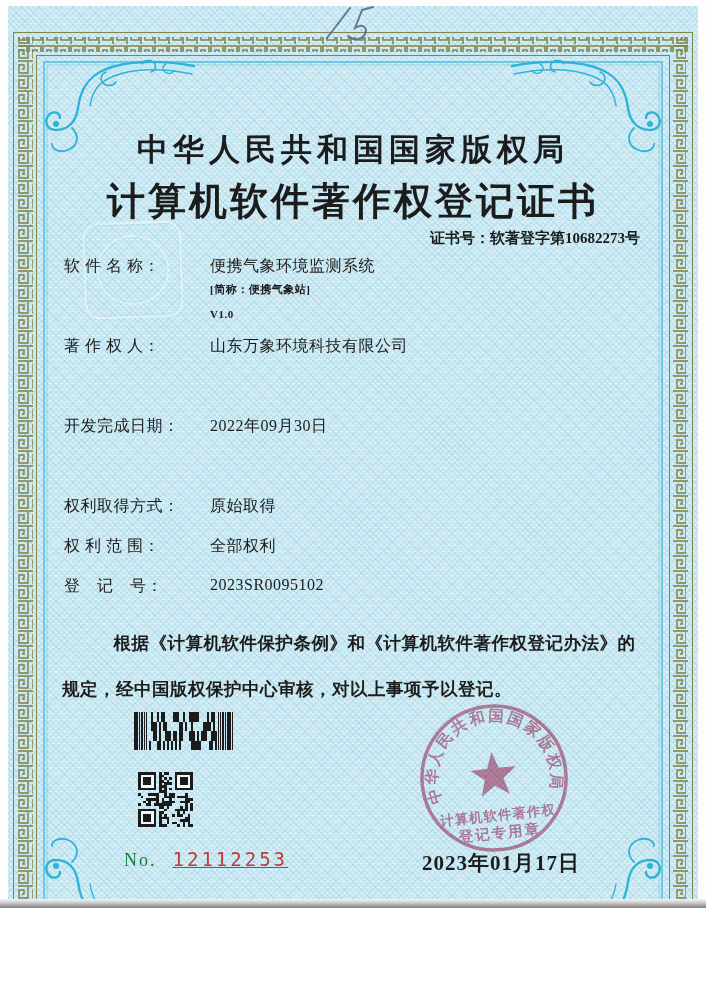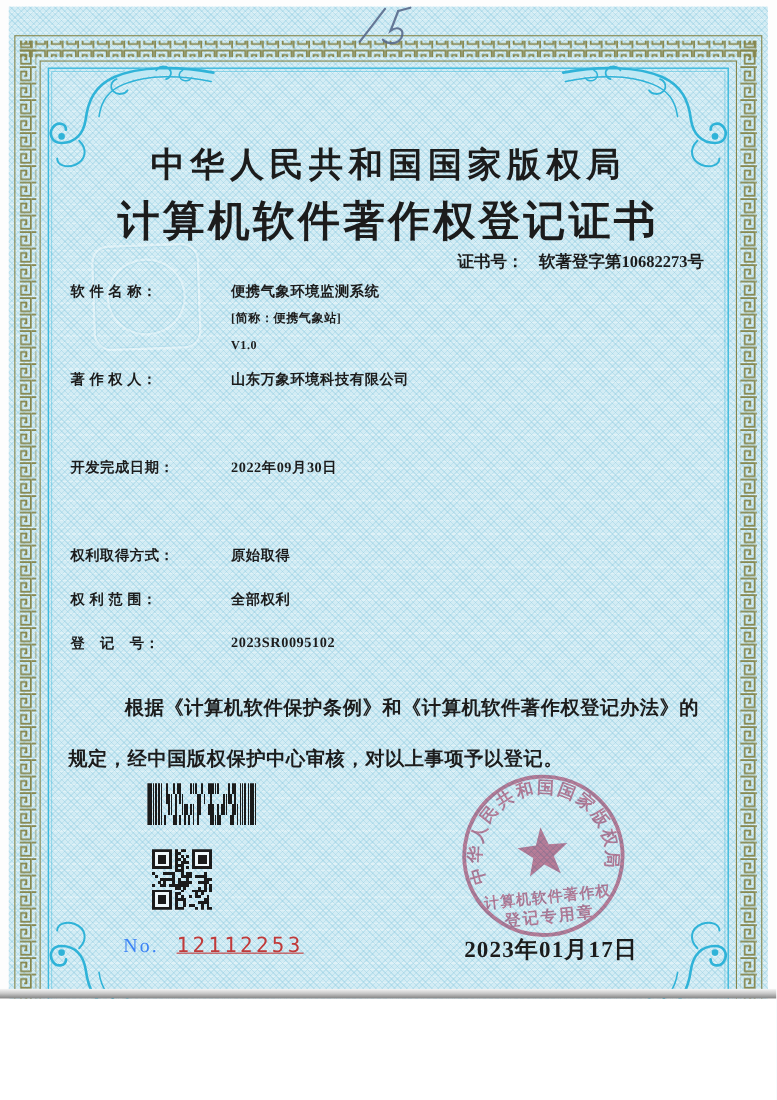--- a/index.html
+++ b/index.html
@@ -15,33 +15,33 @@
   .emboss{position:absolute;left:84px;top:222px;width:94px;height:92px;
         border:2px solid rgba(255,255,255,.55);border-radius:16px;transform:rotate(-2deg);
         box-shadow:inset 0 0 0 1px rgba(150,205,225,.45);opacity:.75;}
   .emboss::after{content:'';position:absolute;inset:11px;border-radius:50%;
         border:2px solid rgba(255,255,255,.5);box-shadow:inset 0 0 0 1px rgba(150,205,225,.4);}
   .authority{position:absolute;top:129px;left:0;width:706px;text-align:center;
         font-size:31px;font-weight:700;letter-spacing:5px;}
   .cert-title{position:absolute;top:176px;left:0;width:706px;text-align:center;
         font-size:38px;font-weight:700;letter-spacing:3px;}
   .certno{position:absolute;top:229px;right:66px;font-size:15px;font-weight:700;white-space:nowrap;}
-  .certno .val{margin-left:14px;}
-  .field{position:absolute;left:64px;font-size:13px;font-weight:700;letter-spacing:.5px;white-space:nowrap;}
+  .certno .val{}
+  .field{position:absolute;left:64px;font-size:16px;font-weight:400;letter-spacing:.5px;white-space:nowrap;}
   .flabel{display:inline-block;width:146px;}
   .fvalue{position:absolute;left:146px;top:0;}
   .subline{position:absolute;left:210px;font-size:11px;font-weight:700;letter-spacing:.5px;white-space:nowrap;}
   .statement{position:absolute;left:62px;top:620px;width:590px;font-size:17.5px;font-weight:700;
         line-height:46px;letter-spacing:.5px;}
   .st-indent{text-indent:35px;white-space:nowrap;text-align:center;}
   .st-line{white-space:nowrap;}
   .barcode{position:absolute;left:134px;top:712px;width:100px;height:38px;}
   .qr{position:absolute;left:138px;top:772px;width:55px;height:55px;}
   .serial{position:absolute;left:112px;top:848px;white-space:nowrap;}
-  .serial-label{font-size:18px;color:#3b82f6;letter-spacing:2px;margin-right:16px;font-weight:400;}
+  .serial-label{font-size:18px;color:#15803d;letter-spacing:2px;margin-right:16px;font-weight:400;margin-left:12px;}
   .serial-number{font-size:19px;color:#c03a3a;letter-spacing:3px;
         font-family:"DejaVu Sans Mono",monospace;text-decoration:underline;}
   .seal{position:absolute;left:408px;top:698px;width:172px;height:166px;
         mix-blend-mode:multiply;opacity:.92;}
   .issue-date{position:absolute;left:422px;top:849px;font-size:21px;font-weight:700;letter-spacing:1px;}
   .scan-edge{position:absolute;left:0;right:0;bottom:0;height:9px;
         background:linear-gradient(180deg,#f4f4f4 0%,#c9c9c9 45%,#7e7e7e 100%);}
 </style>
 </head>
 <body>

